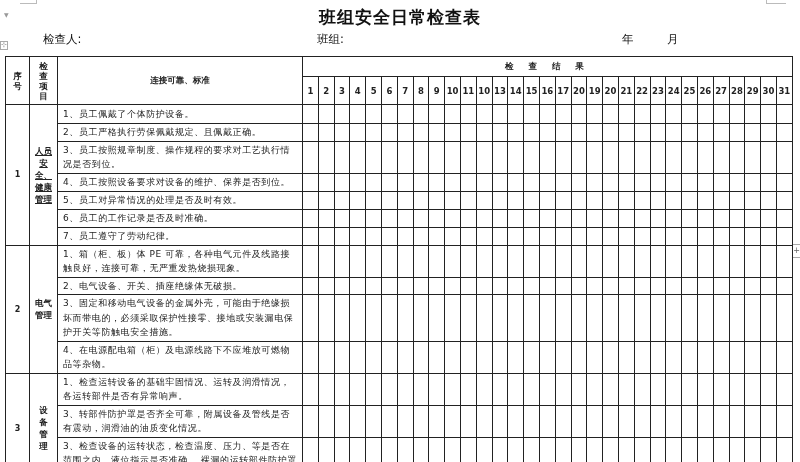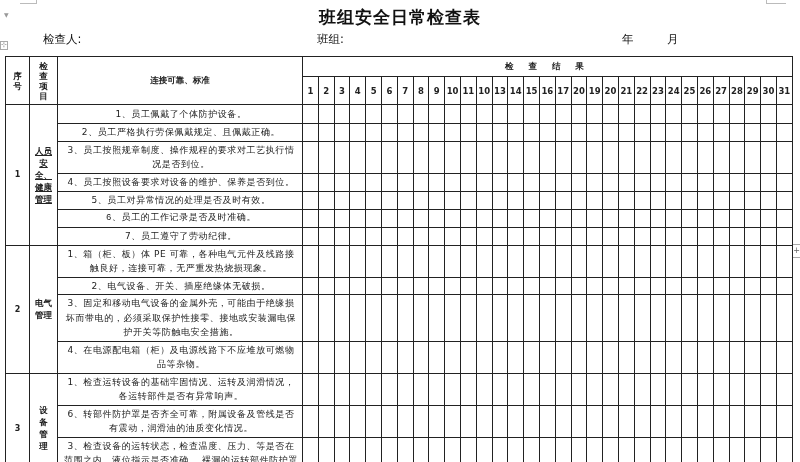--- a/index.html
+++ b/index.html
@@ -13,21 +13,21 @@
   .add-row-handle { position: absolute; left: 793px; top: 244px; width: 7px; height: 14px; border-top: 1px solid #aaa; border-bottom: 1px solid #aaa; font-size: 8px; line-height: 12px; color: #666; text-align: center; }
 
   .title { position: absolute; left: 0; width: 800px; top: 6px; text-align: center; font-family: "DejaVu Serif", "Liberation Serif", serif; font-size: 17px; font-weight: bold; letter-spacing: 1px; color: #111; }
   .meta { position: absolute; top: 32px; font-size: 11.5px; color: #111; }
 
   table.sheet { position: absolute; left: 5px; top: 56px; width: 787px; border-collapse: collapse; table-layout: fixed; }
   table.sheet td, table.sheet th { border: 1px solid #222; font-size: 8.5px; font-weight: normal; color: #222; padding: 0; vertical-align: middle; }
   table.sheet th { font-weight: bold; text-align: center; }
   .hd-small { font-size: 9px; line-height: 10px; }
   .day-num { font-size: 5.5px; font-weight: bold; }
-  .content { text-align: center; padding: 1px 3px 1px 5px !important; line-height: 14.5px; letter-spacing: 0.6px; font-size: 9px !important; }
+  .content { text-align: left; padding: 1px 3px 1px 5px !important; line-height: 14.5px; letter-spacing: 0.6px; font-size: 9px !important; }
   .cat { text-align: center; font-weight: bold !important; font-size: 8.5px !important; line-height: 12px; }
   .seq { text-align: center; font-weight: bold !important; font-size: 8px !important; }
   .results-title { letter-spacing: 6px; font-size: 8.5px !important; }
 </style>
 </head>
 <body>
 
 <div class="corner-mark-tl"></div>
 <div class="corner-mark-tr"></div>
 <div class="dropdown-mark">▼</div>
@@ -284,21 +284,21 @@
         <td></td>
         <td></td>
         <td></td>
         <td></td>
         <td></td>
         <td></td>
         <td></td>
         <td></td>
         <td></td>
       </tr>
-      <tr style="height: 18px; font-family: Liberation Mono, monospace;">
+      <tr style="height: 18px;">
         <td class="content">6、员工的工作记录是否及时准确。</td>
         <td></td>
         <td></td>
         <td></td>
         <td></td>
         <td></td>
         <td></td>
         <td></td>
         <td></td>
         <td></td>
@@ -527,21 +527,21 @@
         <td></td>
         <td></td>
         <td></td>
         <td></td>
         <td></td>
         <td></td>
         <td></td>
         <td></td>
       </tr>
       <tr style="height: 30px;">
-        <td class="content">6、转部件防护罩是否齐全可靠，附属设备及管线是否有震动，润滑油的油质变化情况。</td>
+        <td class="content">3、转部件防护罩是否齐全可靠，附属设备及管线是否有震动，润滑油的油质变化情况。</td>
         <td></td>
         <td></td>
         <td></td>
         <td></td>
         <td></td>
         <td></td>
         <td></td>
         <td></td>
         <td></td>
         <td></td>

